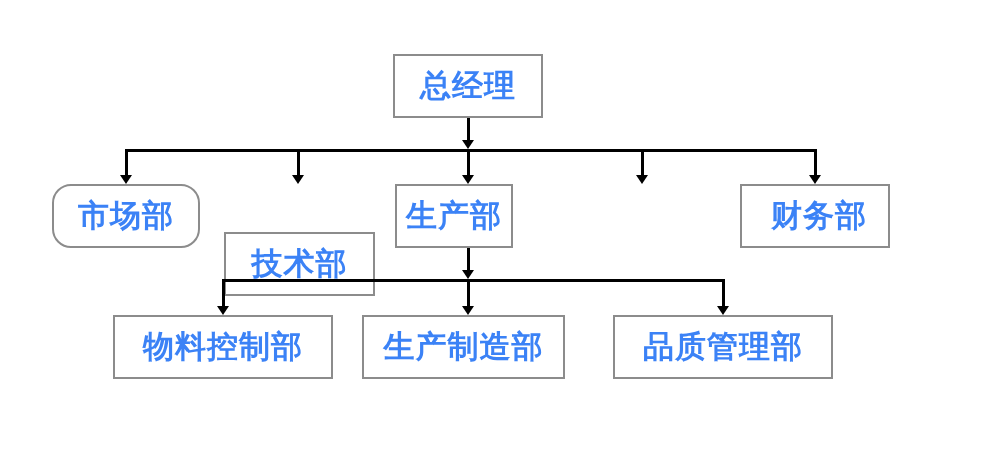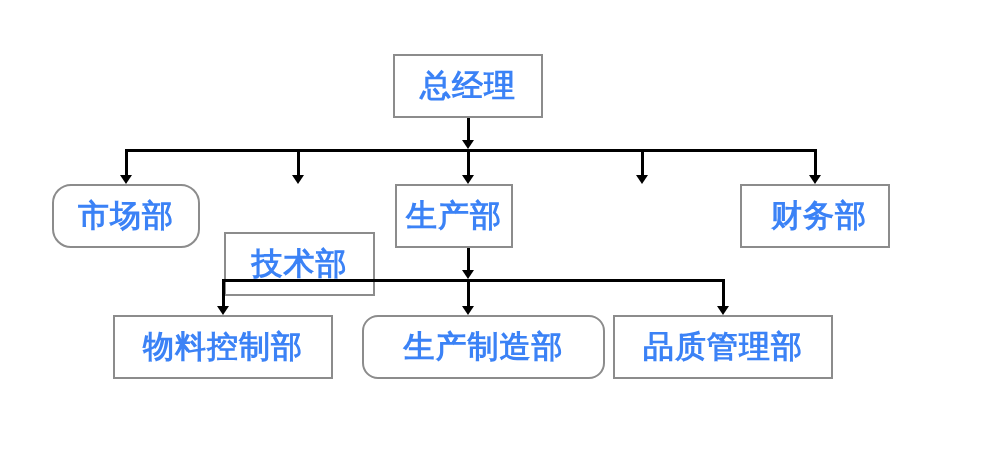--- a/index.html
+++ b/index.html
@@ -83,16 +83,16 @@
   <div class="vline" style="left:221.5px; top:281px; height:26px;"></div>
   <div class="arrow-down" style="left:217px; top:306px;"></div>
 
   <div class="vline" style="left:466.5px; top:281px; height:26px;"></div>
   <div class="arrow-down" style="left:462px; top:306px;"></div>
 
   <div class="vline" style="left:721.5px; top:281px; height:26px;"></div>
   <div class="arrow-down" style="left:717px; top:306px;"></div>
 
   <div class="node" style="left:113px; top:315px; width:220px;">物料控制部</div>
-  <div class="node" style="left:362px; top:315px; width:243px;border-radius:16px;">生产制造部</div>
+  <div class="node" style="left:362px; top:315px; width:203px;">生产制造部</div>
   <div class="node" style="left:613px; top:315px; width:220px;">品质管理部</div>
 
 </div>
 
 </body></html>

